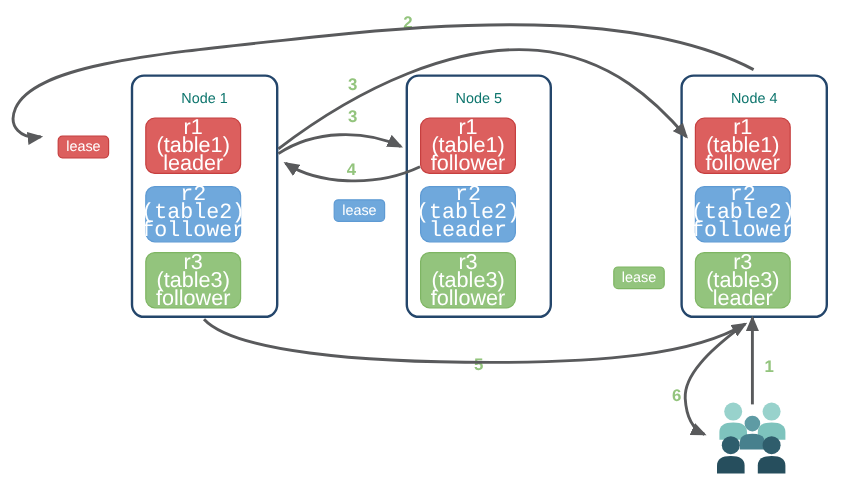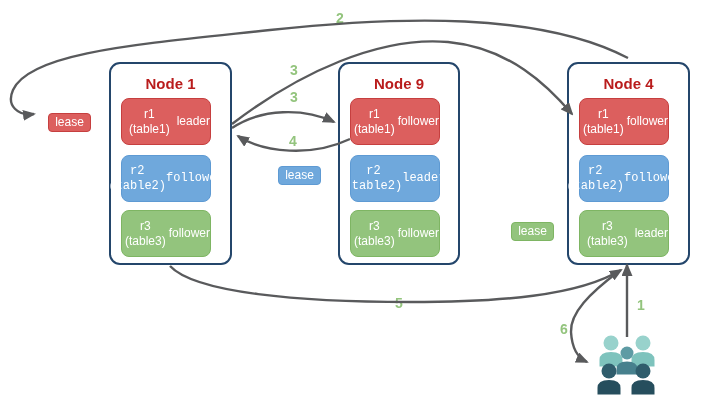--- a/index.html
+++ b/index.html
@@ -6,26 +6,26 @@
   #canvas{
     position:relative;width:704px;height:405px;overflow:hidden;background:#fff;
     font-family:"Liberation Sans","DejaVu Sans",sans-serif;
   }
   
   .node{
     position:absolute;width:123px;height:203px;background:#fff;
     border:2px solid var(--node-border);border-radius:11px;box-sizing:border-box;
   }
   .node-title{
-    margin-top:11px;text-align:center;font-size:15px;font-weight:bold;color:#b91c1c;
+    margin-top:11px;text-align:center;font-size:12px;font-weight:normal;color:#0f766e;
   }
   .replica{
-    position:absolute;left:10px;width:90px;height:47px;border-radius:8px;
-    display:flex;flex-direction:row;align-items:center;justify-content:center;
-    color:#fff;font-size:12px;line-height:15px;border:1.5px solid;box-sizing:border-box;
+    position:absolute;left:10px;width:80px;height:47px;border-radius:8px;
+    display:flex;flex-direction:column;align-items:center;justify-content:center;
+    color:#fff;font-size:18px;line-height:15px;border:1.5px solid;box-sizing:border-box;
     text-align:center;
   }
   .replica.r1{top:34px}
   .replica.r2{top:91px}
   .replica.r3{top:146px}
   .replica.red{background:var(--red-fill);border-color:var(--red-border);}
   .replica.blue{background:var(--blue-fill);border-color:var(--blue-border);font-family:Liberation Mono, monospace;}
   .replica.green{background:var(--green-fill);border-color:var(--green-border);}
   #node1{left:109px;top:62px}
   #node2{left:338px;top:62px;width:122px}
@@ -75,21 +75,21 @@
       <span>r2 (table2)</span>
       <span>follower</span>
     </div>
     <div class="replica r3 green">
       <span>r3 (table3)</span>
       <span>follower</span>
     </div>
   </div>
 
   <div class="node" id="node2">
-    <div class="node-title">Node 9</div>
+    <div class="node-title">Node 5</div>
     <div class="replica r1 red">
       <span>r1 (table1)</span>
       <span>follower</span>
     </div>
     <div class="replica r2 blue">
       <span>r2 (table2)</span>
       <span>leader</span>
     </div>
     <div class="replica r3 green">
       <span>r3 (table3)</span>

